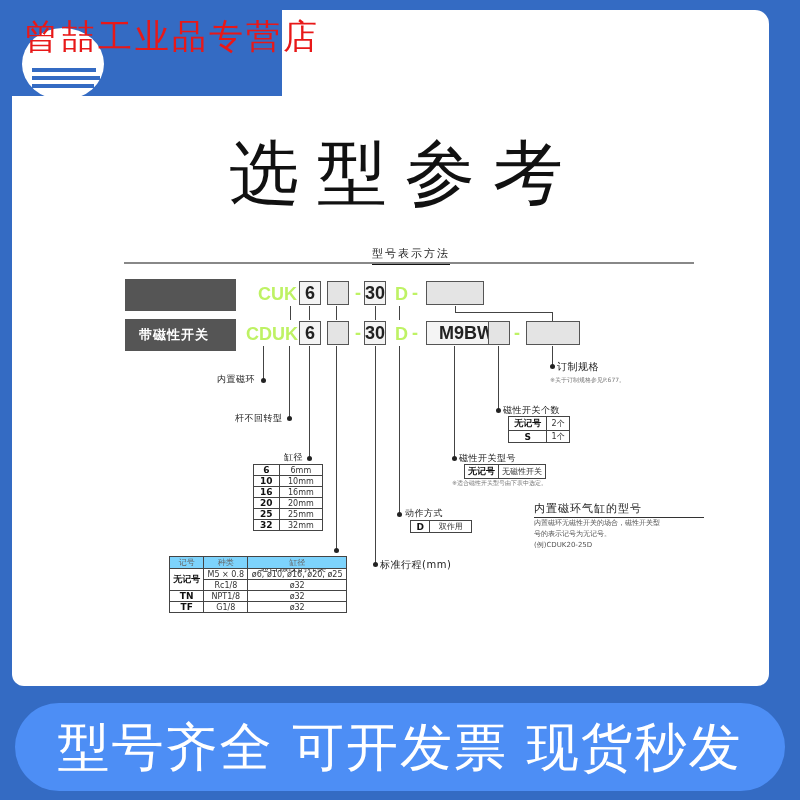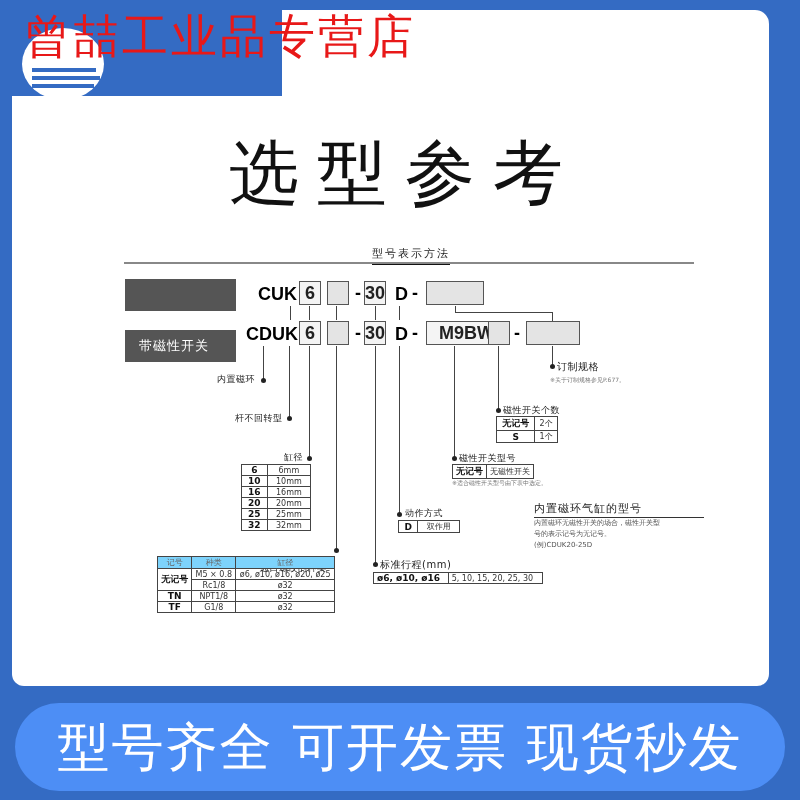--- a/index.html
+++ b/index.html
@@ -21,57 +21,57 @@
     position: absolute; left: 8px; top: 18px; width: 82px; height: 72px;
     background: #ffffff; border-radius: 50%;
   }
   .logo-stripe { position: absolute; height: 4px; background: #346bc3; left: 10px; }
   .logo-text {
     position: absolute; left: 92px; top: 8px; font-family: "Liberation Sans", sans-serif;
     font-weight: bold; font-size: 76px; color: #ffffff; letter-spacing: -4px; line-height: 80px;
   }
   .watermark {
     position: absolute; left: 24px; top: 8px; font-family: "DejaVu Serif", serif;
-    color: #e81818; font-size: 46px; line-height: 56px; letter-spacing: 3px; white-space: nowrap;
+    color: #e81818; font-size: 34px; line-height: 56px; letter-spacing: 3px; white-space: nowrap;
   }
 
   .big-title {
     position: absolute; left: 225px; top: 128px; width: 360px; text-align: center;
     font-family: "DejaVu Serif", serif; font-size: 70px; font-weight: normal; color: #111;
     letter-spacing: 18px; line-height: 90px;
   }
 
   .section-title {
     position: absolute; left: 372px; top: 246px; font-size: 11px; color: #222;
     letter-spacing: 2px; border-bottom: 3px solid #111; padding-bottom: 1px;
   }
   .rule { position: absolute; left: 124px; top: 262px; width: 570px; height: 2px; background: #888; }
 
   .label-box {
     position: absolute; left: 125px; height: 32px; width: 111px; background: #555;
     color: #fff; font-size: 13px; line-height: 32px; padding-left: 14px; letter-spacing: 1px;
   }
   .code {
     position: absolute; font-family: "Liberation Sans", sans-serif; font-weight: bold;
-    font-size: 18px; color: #000000; line-height: 22px;
+    font-size: 18px; color: #bef264; line-height: 22px;
   }
   .box {
     position: absolute; border: 1px solid #555; background: #e4e4e4; height: 24px;
     font-family: "Liberation Sans", sans-serif; font-weight: bold; font-size: 18px;
     color: #222; text-align: center; line-height: 22px;
   }
   .box.white { background: #f4f4f4; }
   .vline { position: absolute; width: 1px; background: #444; }
   .hline { position: absolute; height: 1px; background: #444; }
   .dot { position: absolute; width: 5px; height: 5px; border-radius: 50%; background: #222; }
 
   .lbl { position: absolute; font-size: 9px; color: #222; white-space: nowrap; letter-spacing: 0.5px; }
   .note { position: absolute; font-size: 6px; color: #777; white-space: nowrap; }
 
-  table.spec { position: absolute; border-collapse: collapse; font-size: 8px; color: #333; }
+  table.spec { position: absolute; border-collapse: collapse; font-size: 8px; color: #333; margin-left: 12px; }
   table.spec td { border: 1px solid #444; height: 11px; padding: 0 3px; text-align: center; }
   table.spec td.b { font-weight: bold; font-size: 9px; color: #111; }
   table.spec td.l { text-align: left; }
   table.spec tr.hd td { background: #7dd3fc; color: #666; }
 
   .note-title { position: absolute; left: 534px; top: 501px; font-size: 11px; color: #222;
     border-bottom: 1px solid #333; width: 170px; padding-bottom: 1px; letter-spacing: 1px; }
   .note-body { position: absolute; left: 534px; top: 518px; font-size: 7px; color: #555; line-height: 11px; width: 175px; }
 
   .banner {
@@ -103,21 +103,21 @@
 <div class="label-box" style="top:279px;"></div>
 <div class="code" style="left:258px;top:283px;">CUK</div>
 <div class="box white" style="left:299px;top:281px;width:22px;">6</div>
 <div class="box" style="left:327px;top:281px;width:22px;"></div>
 <div class="code" style="left:355px;top:282px;">-</div>
 <div class="box white" style="left:364px;top:281px;width:22px;">30</div>
 <div class="code" style="left:395px;top:283px;">D</div>
 <div class="code" style="left:412px;top:282px;">-</div>
 <div class="box" style="left:426px;top:281px;width:58px;"></div>
 
-<div class="label-box" style="top:330px;">带磁性开关</div>
+<div class="label-box" style="top:319px;font-weight:bold;">带磁性开关</div>
 <div class="code" style="left:246px;top:323px;">CDUK</div>
 <div class="box white" style="left:299px;top:321px;width:22px;">6</div>
 <div class="box" style="left:327px;top:321px;width:22px;"></div>
 <div class="code" style="left:355px;top:322px;">-</div>
 <div class="box white" style="left:364px;top:321px;width:22px;">30</div>
 <div class="code" style="left:395px;top:323px;">D</div>
 <div class="code" style="left:412px;top:322px;">-</div>
 <div class="box white" style="left:426px;top:321px;width:81px;">M9BW</div>
 <div class="box" style="left:488px;top:321px;width:22px;"></div>
 <div class="code" style="left:514px;top:322px;">-</div>
@@ -204,24 +204,20 @@
         <td>ø32</td>
       </tr>
 </tbody>
   </table>
 
 <div class="vline" style="left:375px;top:346px;height:218px;"></div>
 <div class="dot" style="left:373px;top:562px;"></div>
 <div class="lbl" style="left:380px;top:558px;font-size:10px;">标准行程(mm)</div>
 <table class="spec" style="left:373px;top:572px;width:170px;">
   <tbody>
-      <tr>
-        <td class="b l">ø6, ø10, ø16</td>
-        <td class="l">5, 10, 15, 20, 25, 30</td>
-      </tr>
 </tbody>
   </table>
 
 <div class="vline" style="left:399px;top:346px;height:168px;"></div>
 <div class="dot" style="left:397px;top:512px;"></div>
 <div class="lbl" style="left:405px;top:507px;">动作方式</div>
 <table class="spec" style="left:398px;top:520px;width:62px;">
   <tbody>
       <tr>
         <td class="b">D</td>

